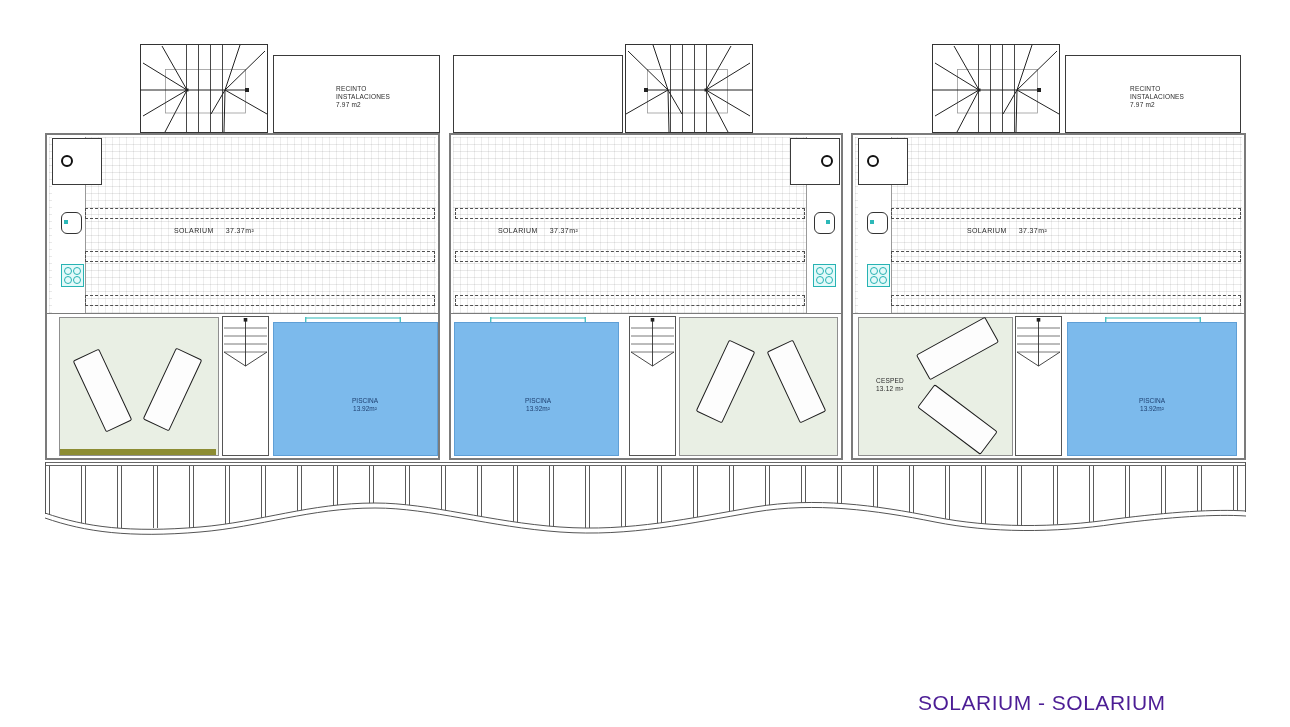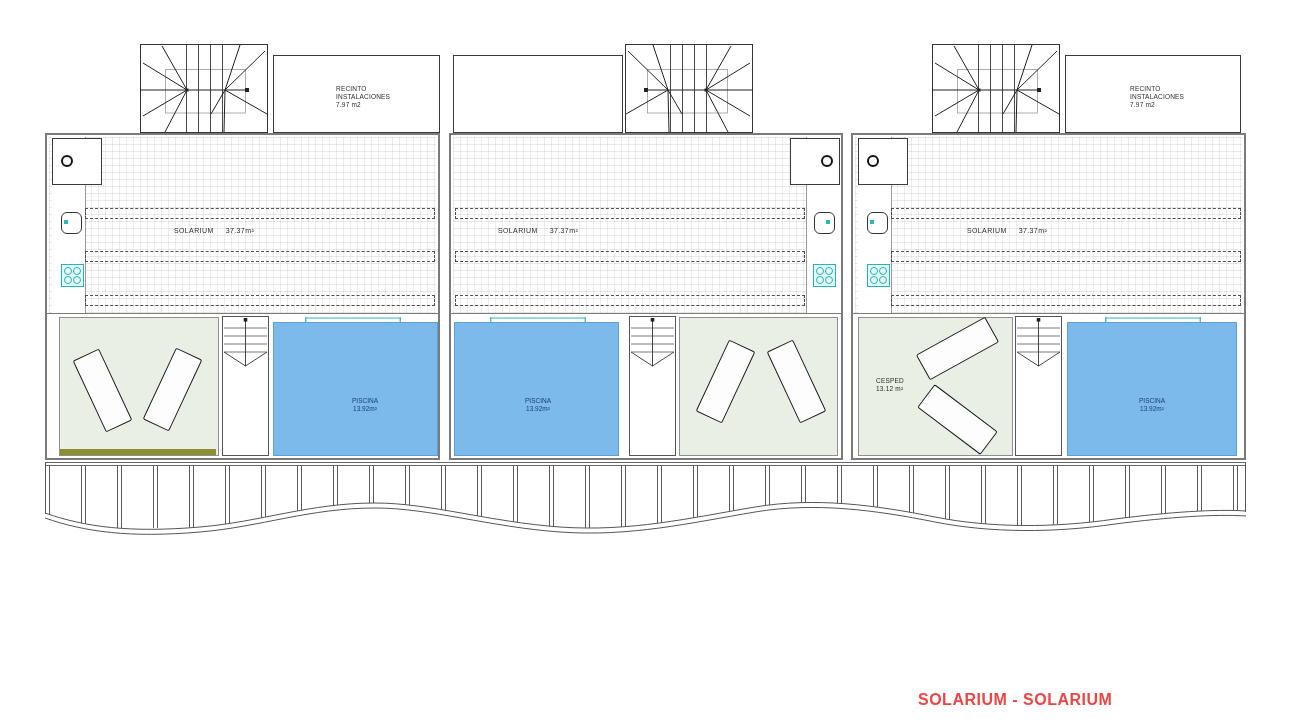--- a/index.html
+++ b/index.html
@@ -25,21 +25,21 @@
   .cyan-dot{width:4px;height:4px;background:#2cb8b8;}
   .stove{width:21px;height:21px;border:1.5px solid #27b3b3;background:#e4fafa;}
   .stove i{position:absolute;width:6px;height:6px;border:1.2px solid #27b3b3;border-radius:50%;}
   .olive{background:#8c8c33;}
   .lbl{color:#2a2a2a;font-size:7px;letter-spacing:.4px;line-height:8px;white-space:nowrap;}
   .lbl-sm{color:#2a2a2a;font-size:6.5px;letter-spacing:.2px;line-height:8px;white-space:nowrap;}
   .lbl-pool{color:#1d3f70;font-size:6.5px;line-height:8px;text-align:center;white-space:nowrap;}
   .sol-label{display:flex;justify-content:center;gap:12px;}
   .posts{background:repeating-linear-gradient(90deg,#5a5a5a 0 1px,transparent 1px 4px,
           #5a5a5a 4px 5px,transparent 5px 36px);}
-  .title{font-weight:700;font-size:16px;letter-spacing:.5px;color:#ef4444;white-space:nowrap;}
+  .title{font-weight:400;font-size:21px;letter-spacing:.5px;color:#4c1d95;white-space:nowrap;}
   svg{display:block;}
 </style>
 </head>
 <body>
 
 <div class="canvas">
 
   <div>
 
     <div class="abs" style="left:140px;top:44px;width:128px;height:89px;">

